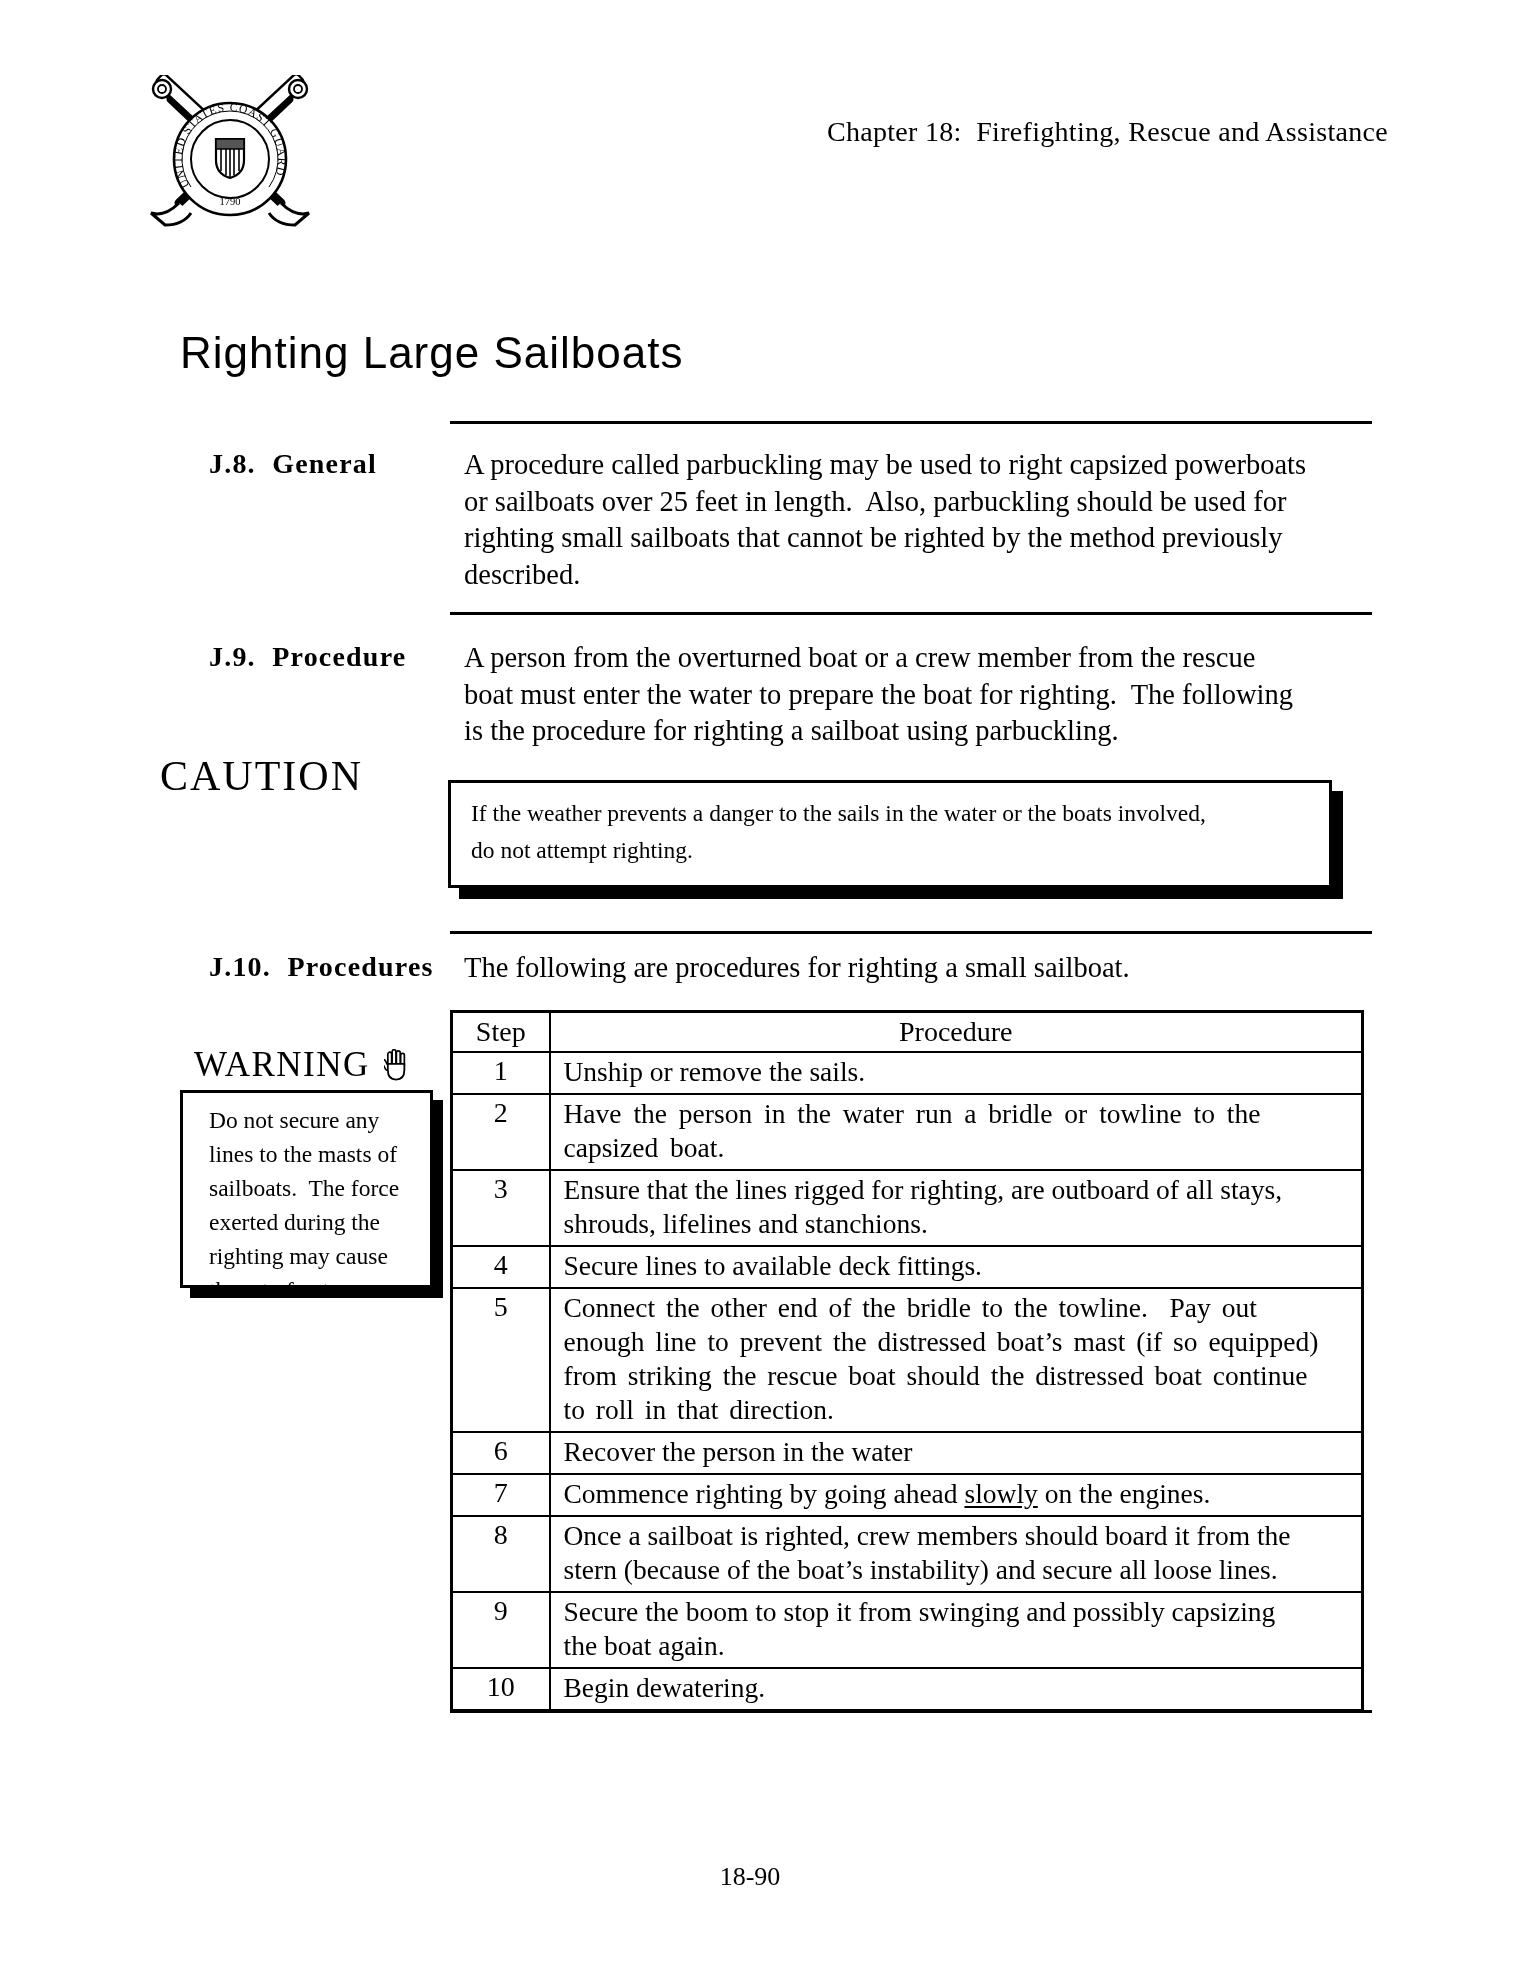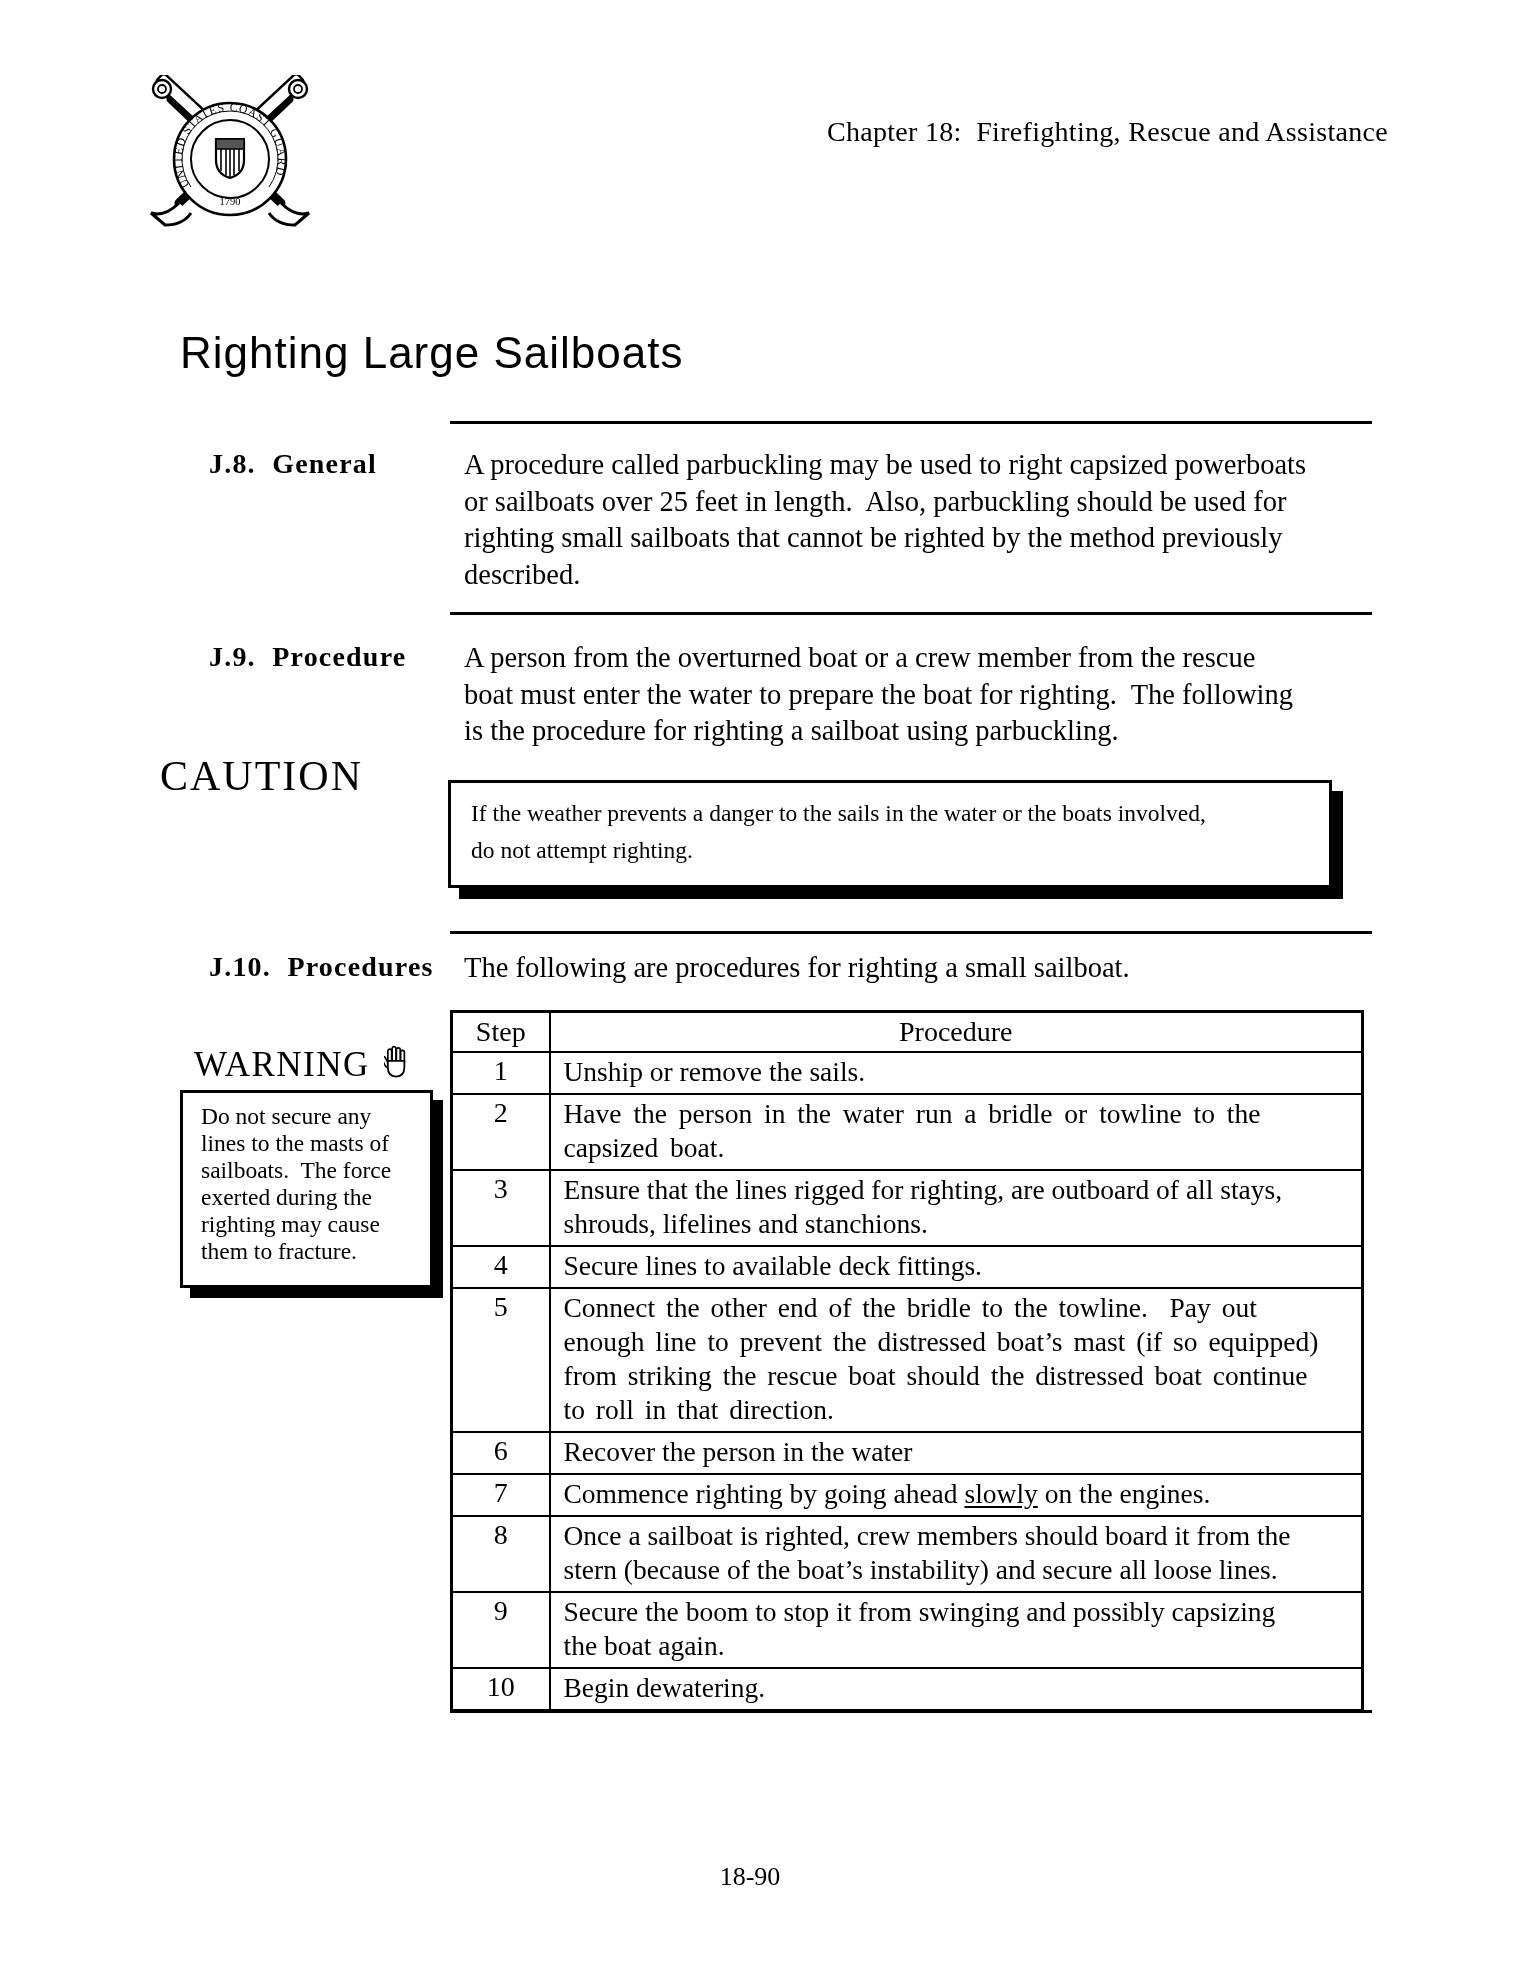--- a/index.html
+++ b/index.html
@@ -32,29 +32,29 @@
     left:160px;top:752px;font-size:42px;letter-spacing:2px;white-space:nowrap;
   }
   .caution-box{
     left:448px;top:780px;width:884px;height:108px;background:#fff;
     border:3px solid #000;box-sizing:border-box;box-shadow:11px 11px 0 #000;
   }
   .caution-text{
     padding:12px 6px 0 20px;font-size:23.5px;line-height:37px;white-space:pre-wrap;
   }
   .warning-row{
-    left:194px;top:1046px;display:flex;align-items:flex-start;gap:14px;
+    left:194px;top:1046px;display:flex;align-items:flex-end;gap:14px;
   }
   .warning-label{font-size:35px;letter-spacing:1.5px;white-space:nowrap;line-height:1.1;}
   .warning-box{
     left:180px;top:1090px;width:253px;height:198px;background:#fff;
     border:3px solid #000;box-sizing:border-box;box-shadow:10px 10px 0 #000;
   }
   .warning-text{
-    padding:10px 4px 0 18px;font-size:23.5px;line-height:27px;white-space:pre-wrap;
+    padding:10px 4px 0 18px;font-size:23.5px;line-height:34px;white-space:pre-wrap;margin-left:8px;
   }
   .proc-table{
     left:450px;top:1010px;width:914px;border-collapse:collapse;
     border:3px solid #000;table-layout:fixed;
   }
   .proc-table th,.proc-table td{border:2px solid #000;}
   .proc-table th{font-size:28px;font-weight:400;padding:3px 0;}
   .col-step{width:98px;}
   td.step{
     text-align:center;vertical-align:top;font-size:28px;padding:2px 0;

